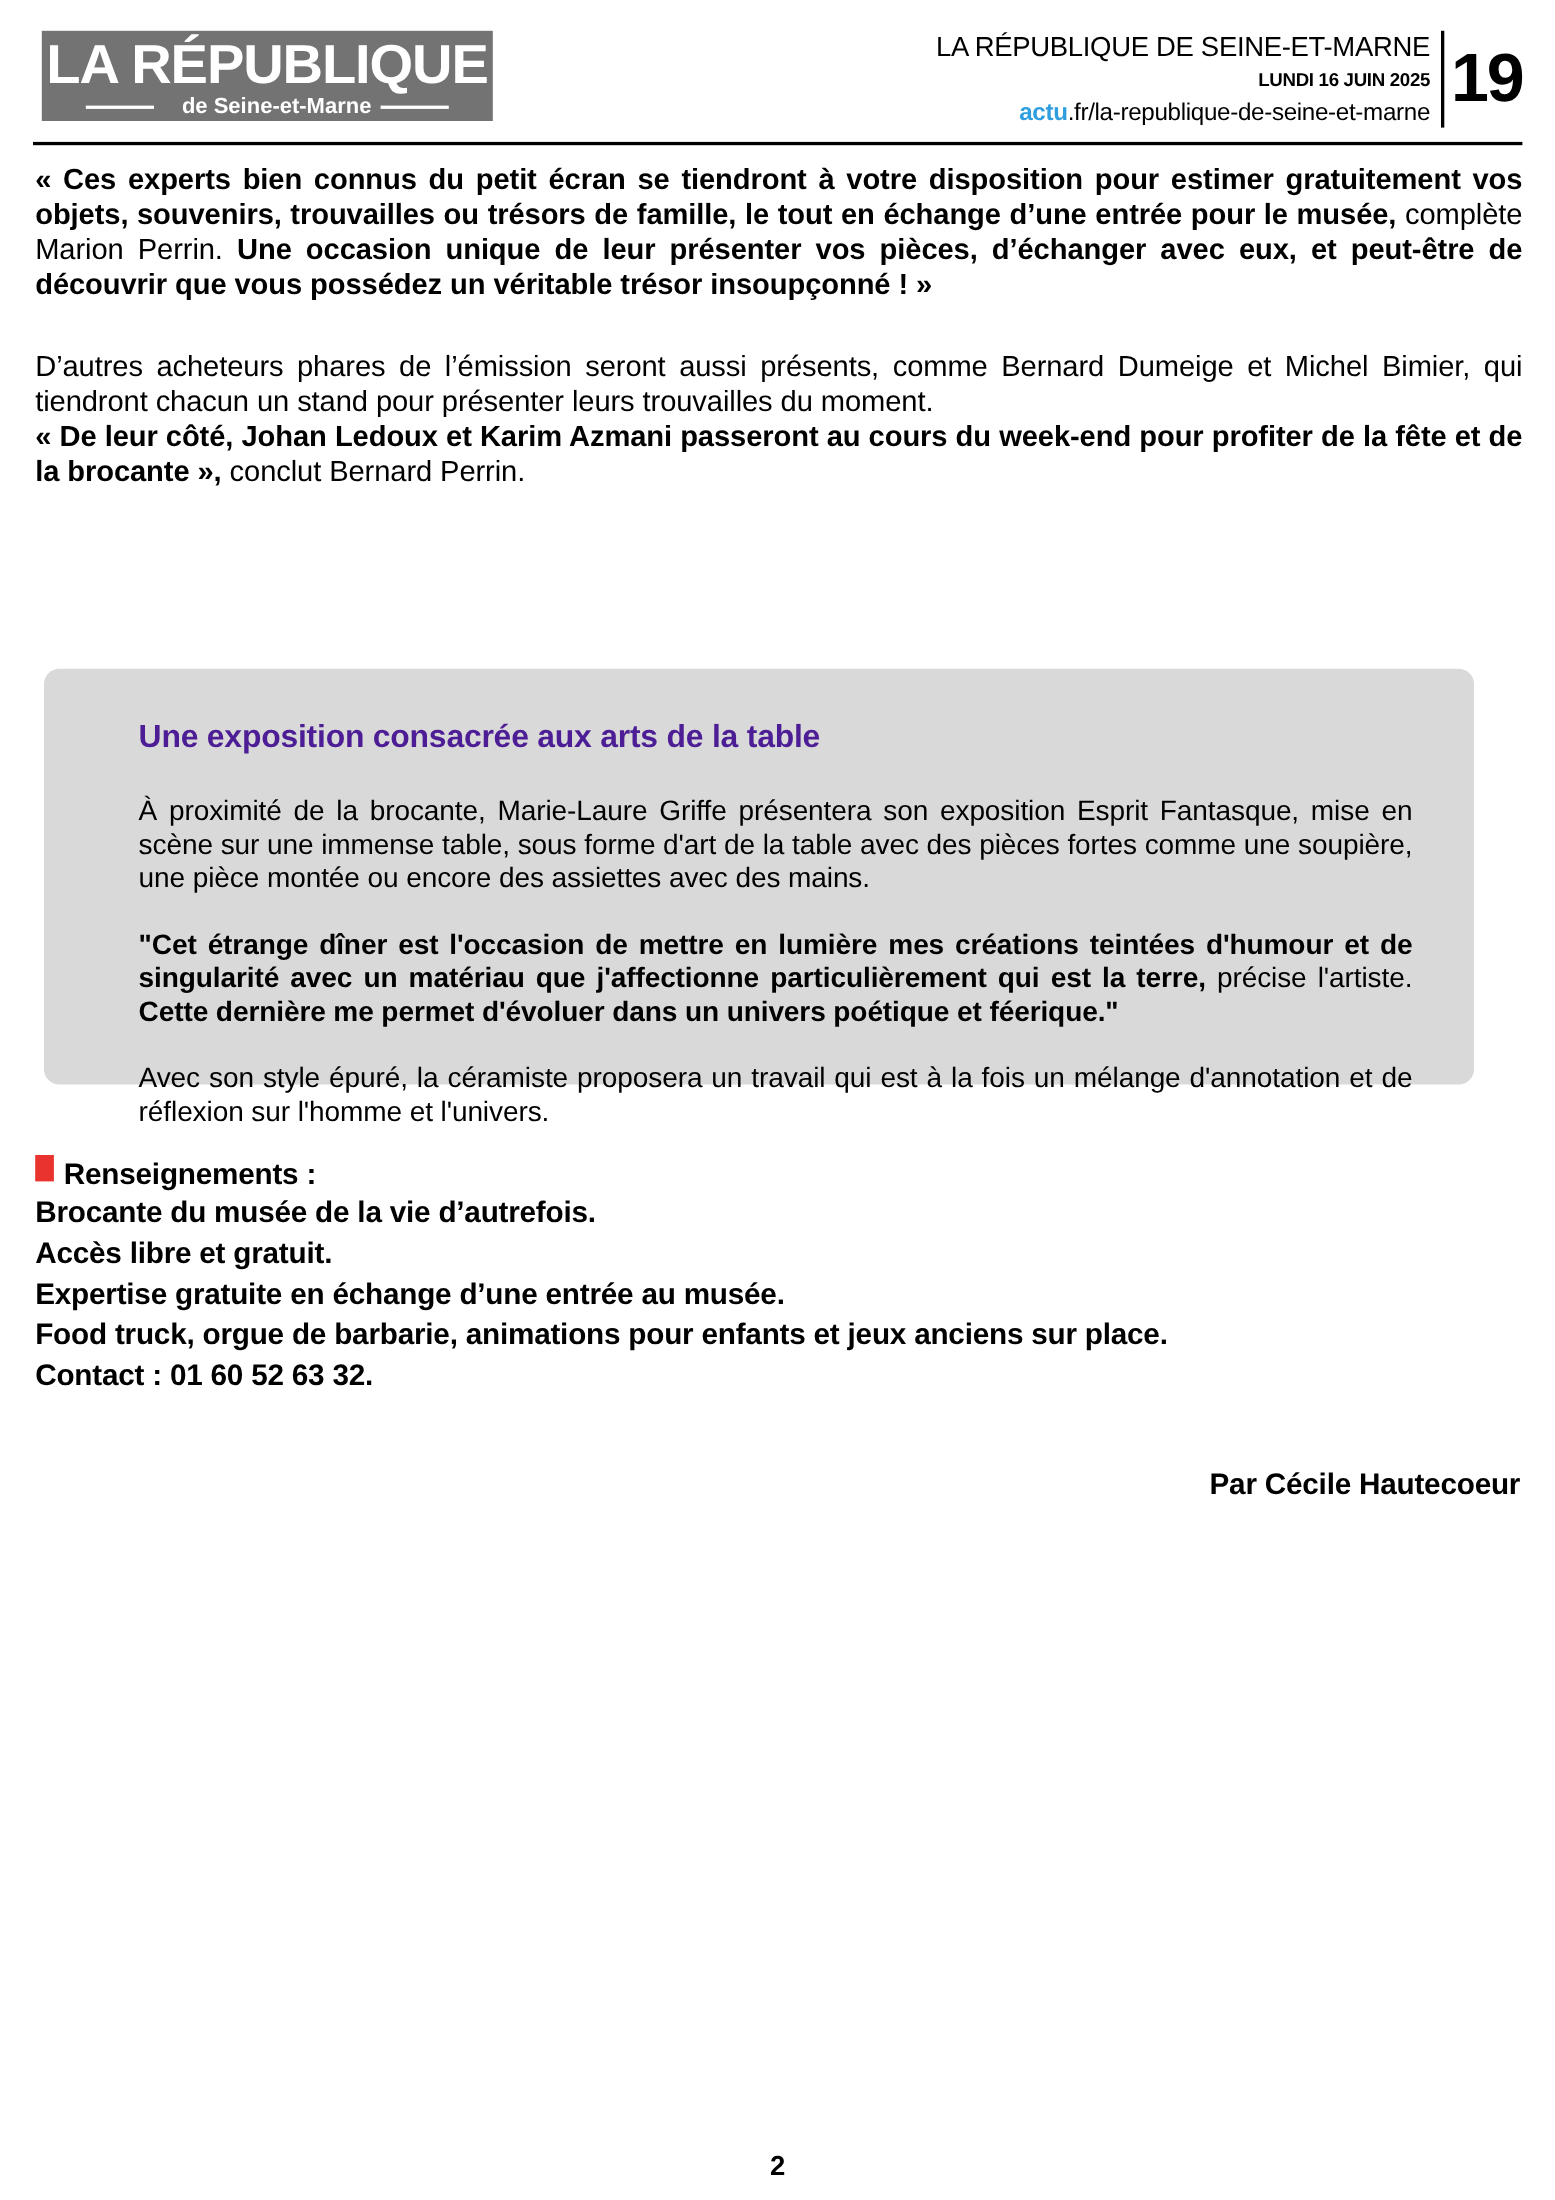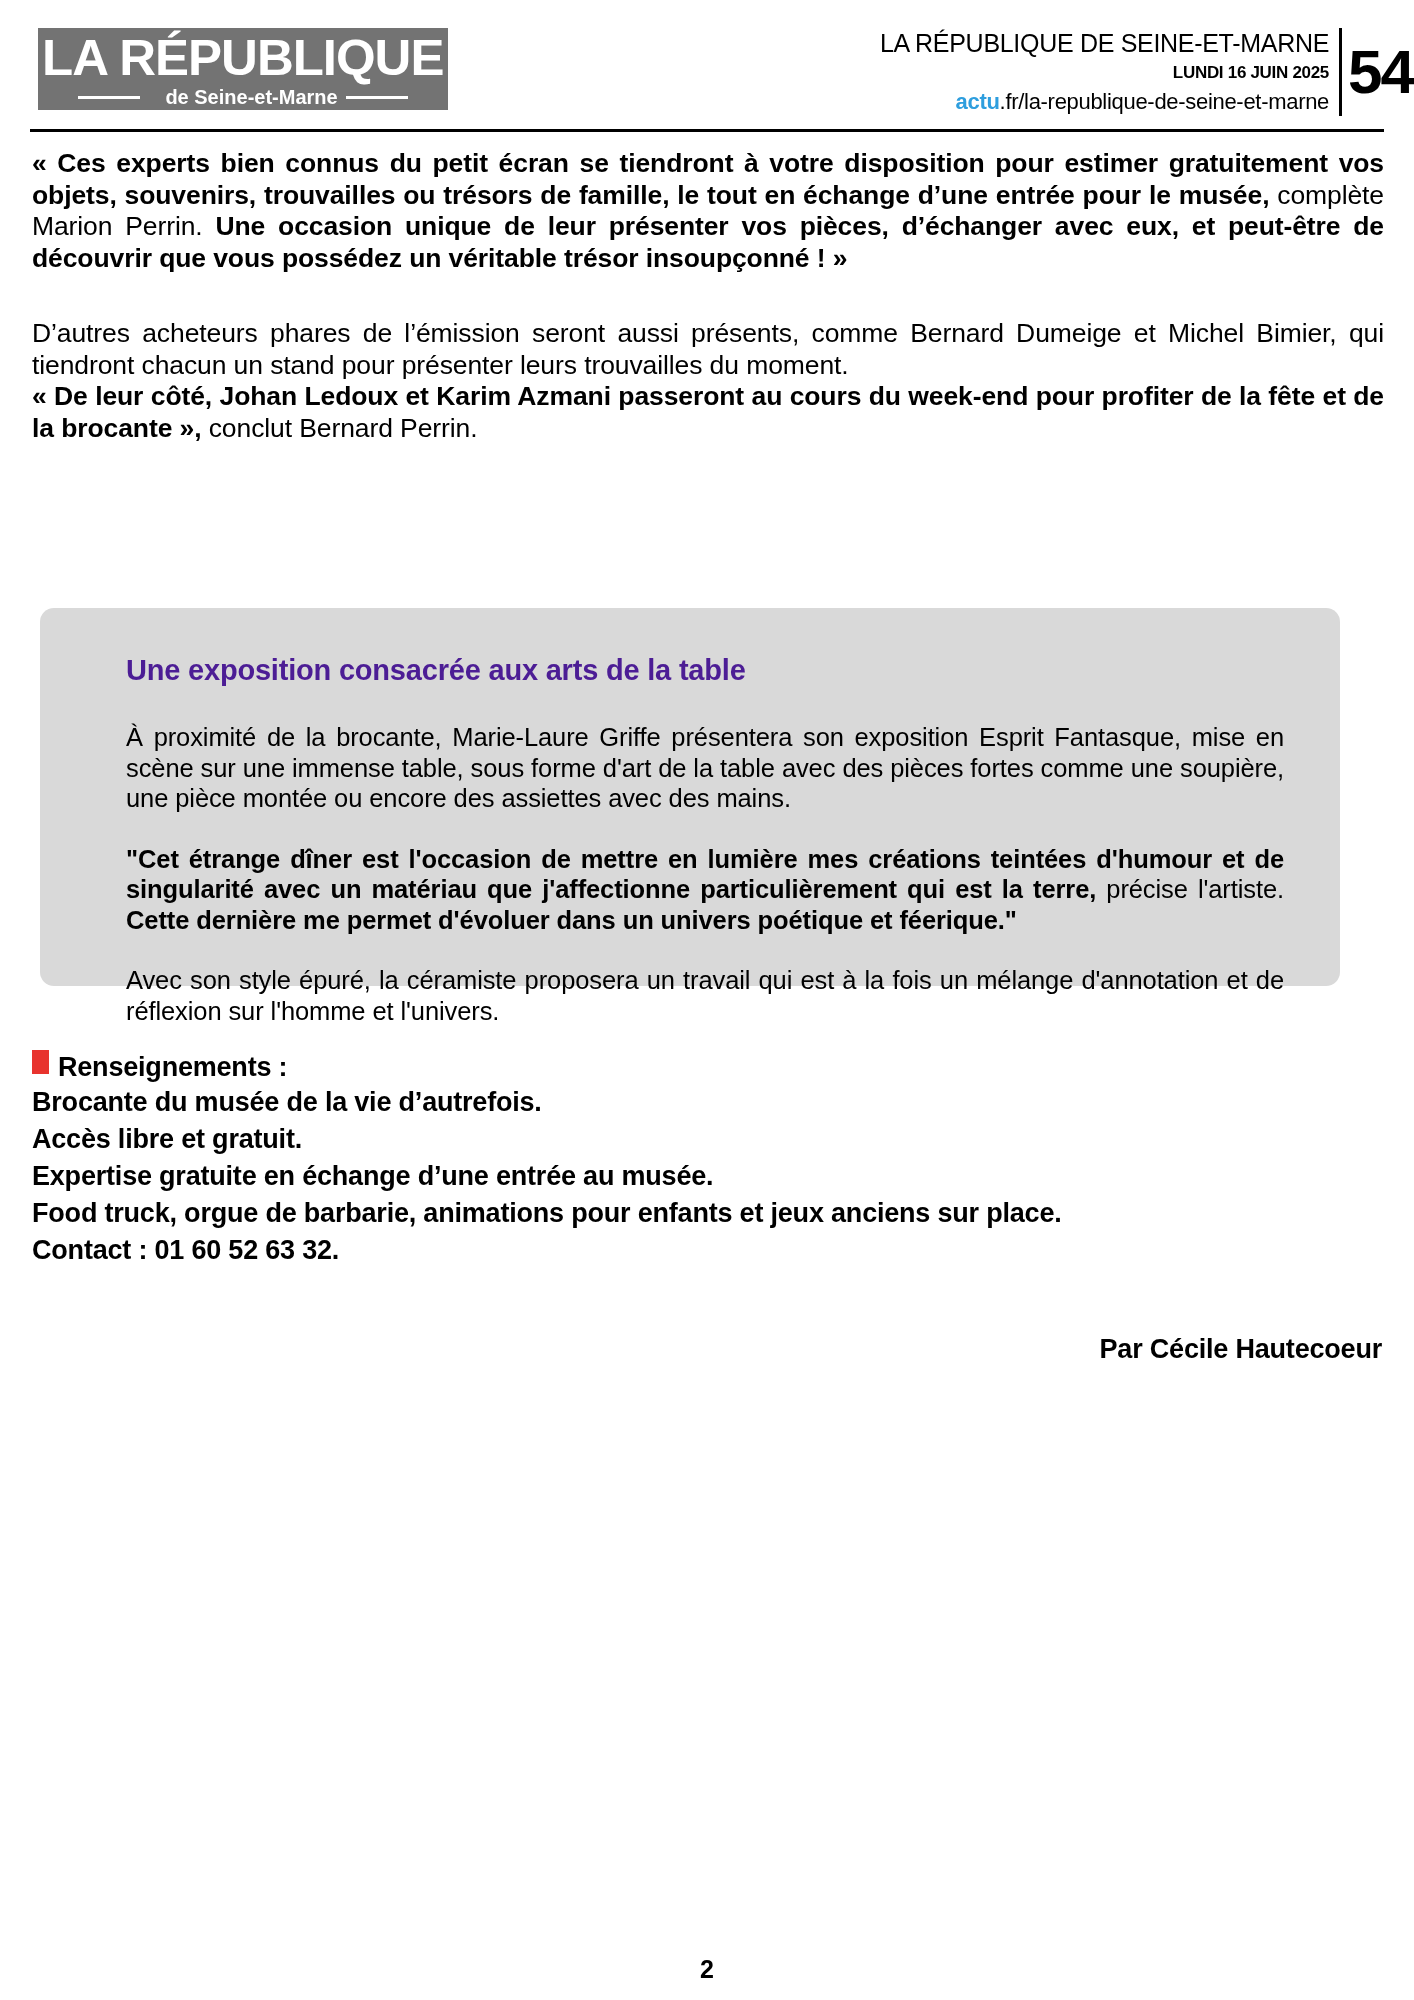--- a/index.html
+++ b/index.html
@@ -64,21 +64,21 @@
     font-weight: bold;
     font-size: 20px;
     line-height: 22px;
     white-space: nowrap;
     padding: 0 8px;
     margin-left: 17px;
   }
 
   .masthead-right {
     position: absolute;
-    right: 1px;
+    right: 30px;
     top: 28px;
     display: flex;
     align-items: flex-start;
   }
   .masthead-lines {
     text-align: right;
     padding-right: 10px;
     border-right: 3px solid #000;
     font-family: "Liberation Sans", sans-serif;
   }
@@ -238,21 +238,21 @@
   </div>
 
   <div class="masthead-right">
     <div class="masthead-lines">
       <div class="mh-line1">LA RÉPUBLIQUE DE SEINE-ET-MARNE</div>
       <div class="mh-line2">LUNDI 16 JUIN 2025</div>
       <div class="mh-line3">
         <span class="mh-actu">actu</span><span>.fr/la-republique-de-seine-et-marne</span>
       </div>
     </div>
-    <div class="page-number">54</div>
+    <div class="page-number">19</div>
   </div>
 </div>
 <div class="masthead-rule"></div>
 
 <div class="article">
 
   <p class="para lead"><span>« Ces experts bien connus du petit écran se tiendront à votre disposition pour estimer gratuitement vos objets, souvenirs, trouvailles ou trésors de famille, le tout en échange d’une entrée pour le musée,</span><span class="reg"> complète Marion Perrin. </span><span>Une occasion unique de leur présenter vos pièces, d’échanger avec eux, et peut-être de découvrir que vous possédez un véritable trésor insoupçonné ! »</span></p>
 
   <div class="gap-lg"></div>
 

